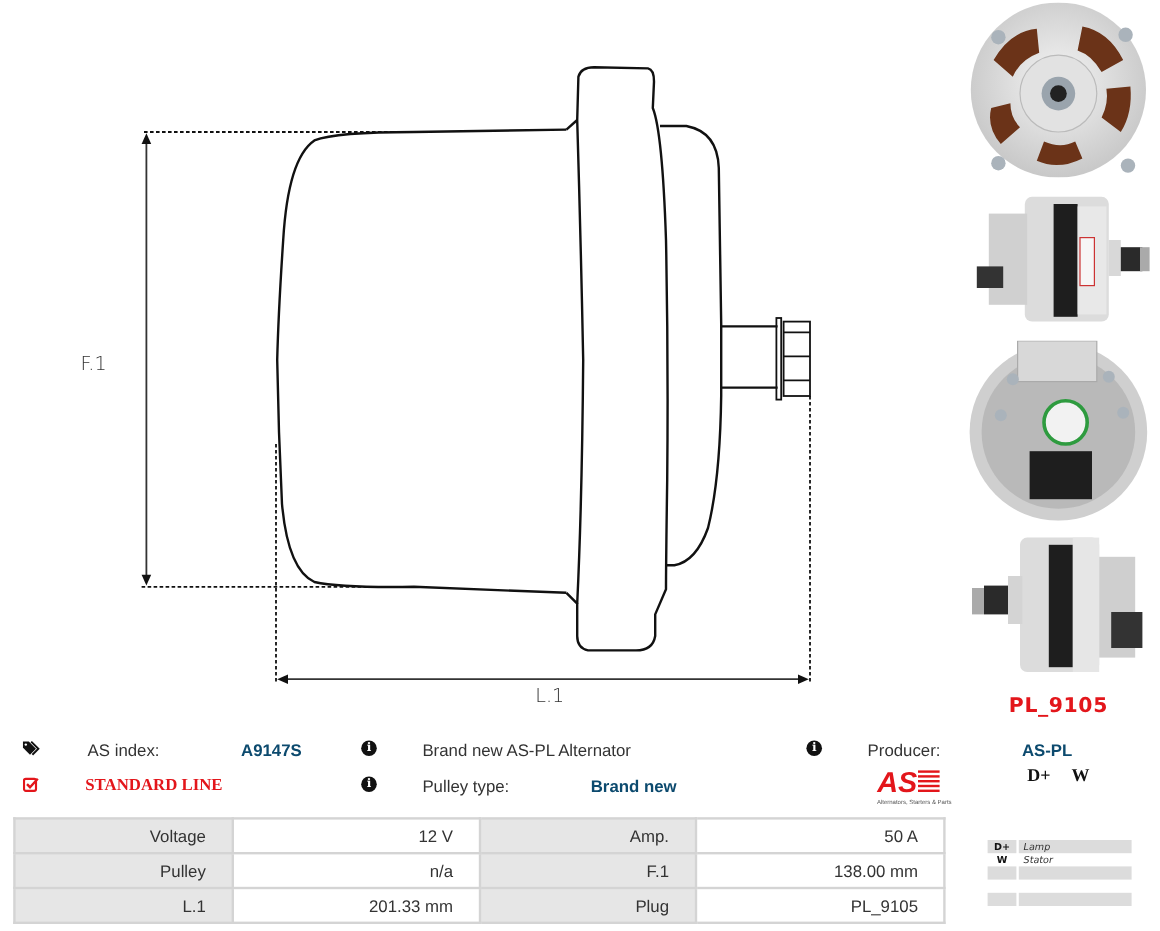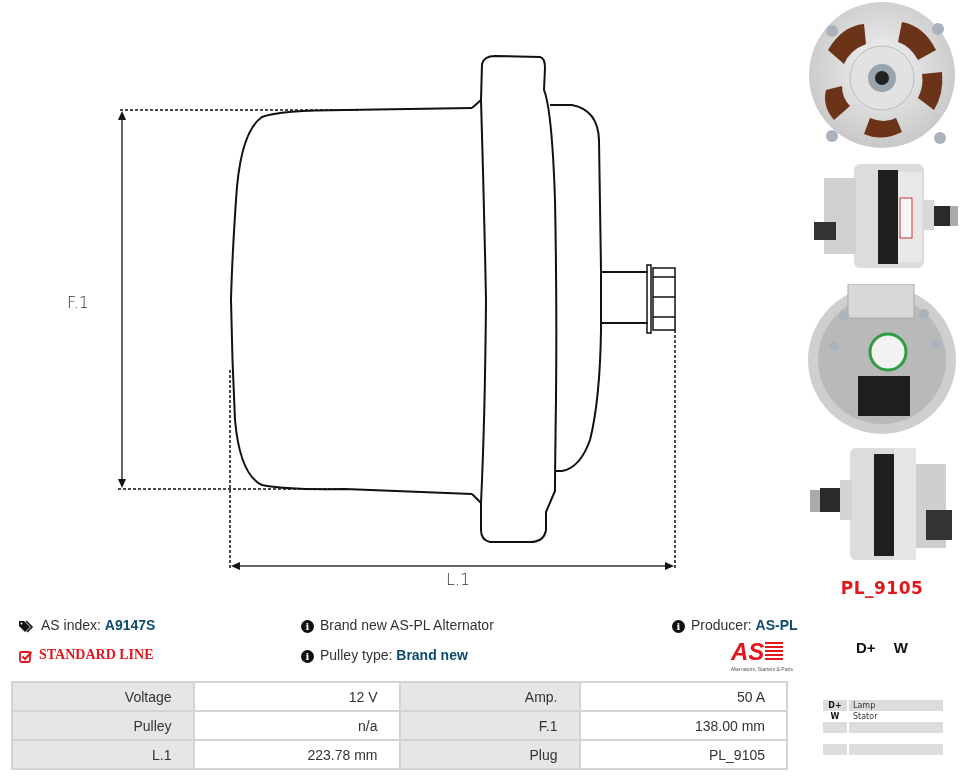--- a/index.html
+++ b/index.html
@@ -7,30 +7,30 @@
   body { position: relative; font-family: "Liberation Sans", sans-serif; color: #333; }
 
   .drawing { position: absolute; left: 0; top: 0; width: 800px; height: 600px; }
   .drawing svg { position: absolute; left: 0; top: 0; }
   .dim-label { position: absolute; font-family: "DejaVu Sans", sans-serif; font-size: 16px; color: #333; font-weight: 300; }
 
   .photos { position: absolute; left: 804px; top: 0; width: 160px; }
   .photo { position: absolute; left: 0; width: 160px; }
 
   .plug-code { position: absolute; left: 812px; top: 578px; width: 140px; text-align: center; color: #e3161b; font-weight: bold; font-size: 17px; letter-spacing: 0.5px; font-family: "DejaVu Sans", sans-serif; }
-  .terminals { position: absolute; left: 812px; top: 639px; width: 140px; text-align: center; font-weight: bold; font-size: 15px; color: #111; font-family: Liberation Sans, sans-serif; word-spacing: 14px; }
+  .terminals { position: absolute; left: 812px; top: 639px; width: 140px; text-align: center; font-weight: bold; font-size: 15px; color: #111; font-family: Liberation Serif, serif; word-spacing: 14px; }
 
   .term-table { position: absolute; left: 821px; top: 700px; width: 124px; border-collapse: separate; border-spacing: 2px 0; font-family: "DejaVu Sans", sans-serif; font-size: 8px; }
   .term-table td { height: 11px; line-height: 11px; padding: 0 4px; }
   .term-table td.code { width: 24px; text-align: center; font-weight: bold; color: #111; }
-  .term-table td.desc { color: #333; }
+  .term-table td.desc { color: #333; font-style: italic; }
   .term-table tr.shade td { background: #dcdcdc; }
   .term-table tr.gap td { height: 11px; background: transparent; }
 
-  .info-row { position: absolute; font-size: 14px; display: flex; align-items: flex-end; color: #333; }
+  .info-row { position: absolute; font-size: 14px; display: flex; align-items: flex-start; color: #333; gap: 32px; }
   .info-row b { color: #0c4a6e; }
   .info-icon { display: inline-block; width: 13px; height: 13px; border-radius: 50%; background: #111; color: #fff; font-size: 10px; font-weight: bold; text-align: center; line-height: 13px; margin-right: 6px; font-family: "DejaVu Serif", serif; }
   .tag-icon { display: inline-block; margin-right: 6px; }
   .std-line { color: #e3161b; font-weight: bold; }
 
   .logo { position: absolute; left: 703px; top: 638px; width: 90px; height: 34px; }
   .logo-sub { position: absolute; left: 0; bottom: 0; width: 90px; text-align: right; font-size: 5px; color: #555; }
 
   .spec-table { position: absolute; left: 11px; top: 681px; width: 777px; border-collapse: collapse; border: 2px solid #d4d4d4; font-size: 14px; }
   .spec-table td { height: 29px; border: 2px solid #d4d4d4; padding: 0 21px; text-align: right; color: #333; }
@@ -227,18 +227,18 @@
     <td class="val">50 A</td>
   </tr>
   <tr>
     <td class="lbl">Pulley</td>
     <td class="val">n/a</td>
     <td class="lbl">F.1</td>
     <td class="val">138.00 mm</td>
   </tr>
   <tr>
     <td class="lbl">L.1</td>
-    <td class="val">223.78 mm</td>
+    <td class="val">201.33 mm</td>
     <td class="lbl">Plug</td>
     <td class="val">PL_9105</td>
   </tr>
 </tbody>
   </table>
 
 </body></html>

